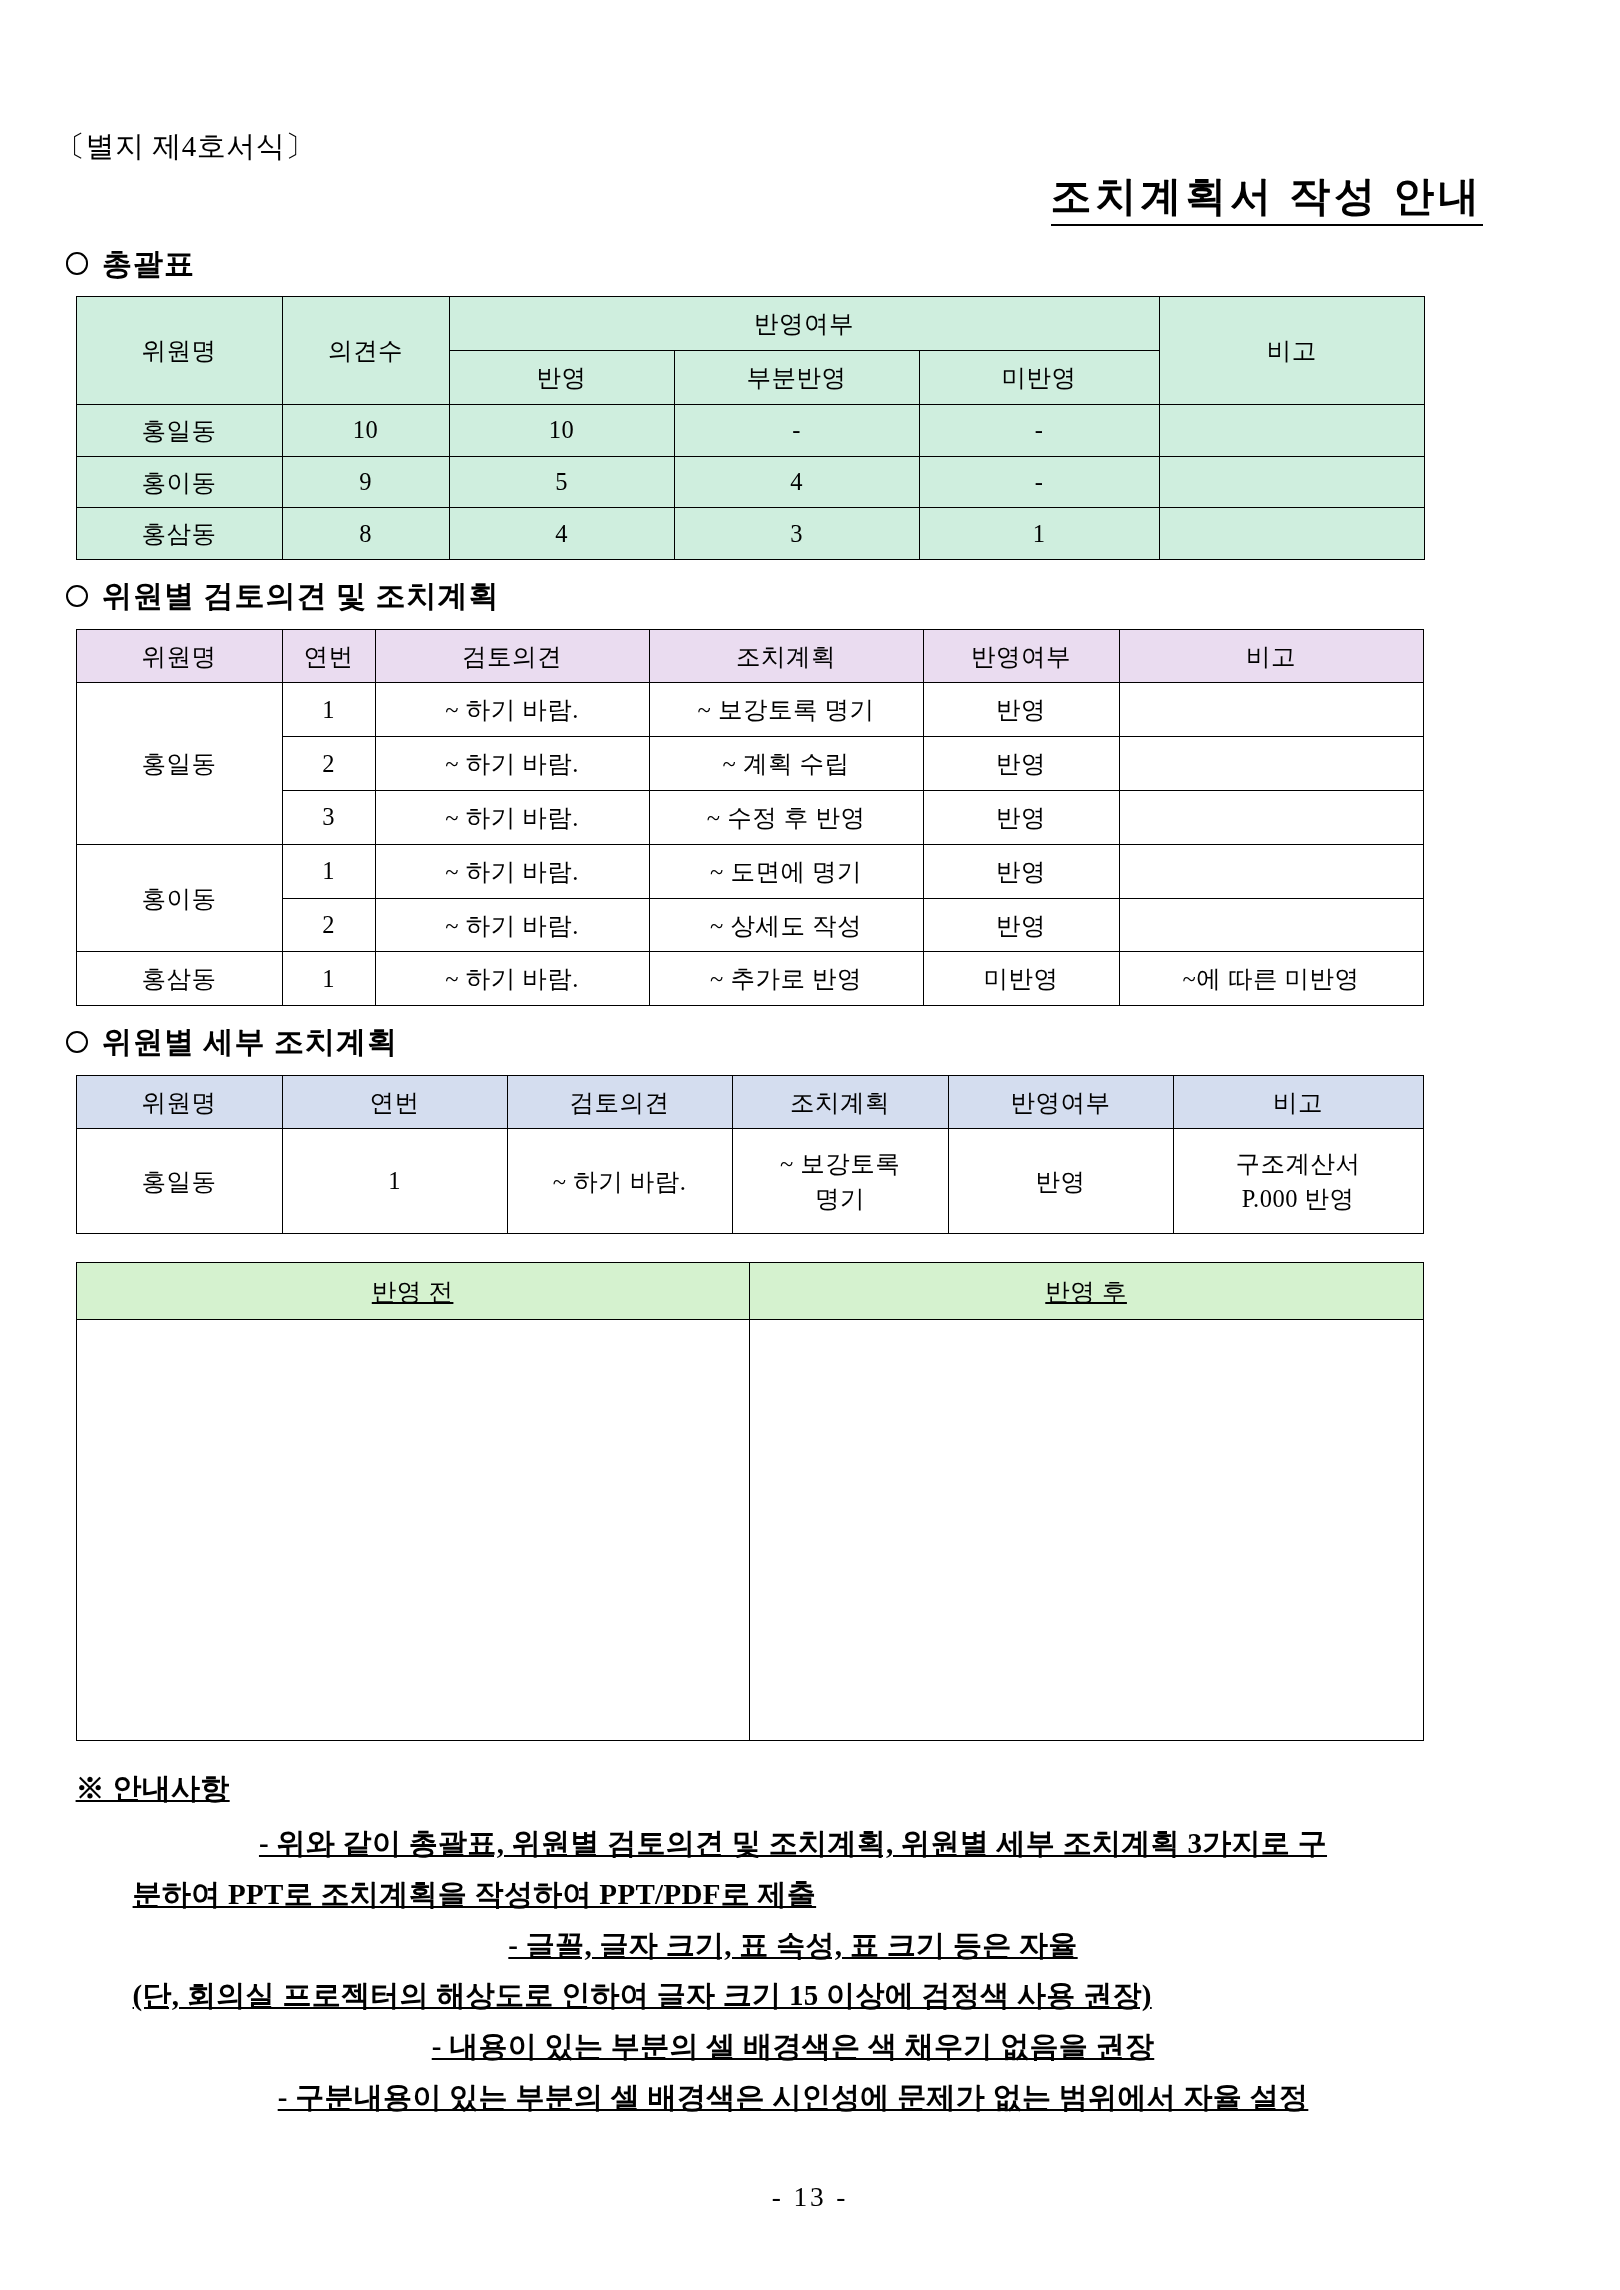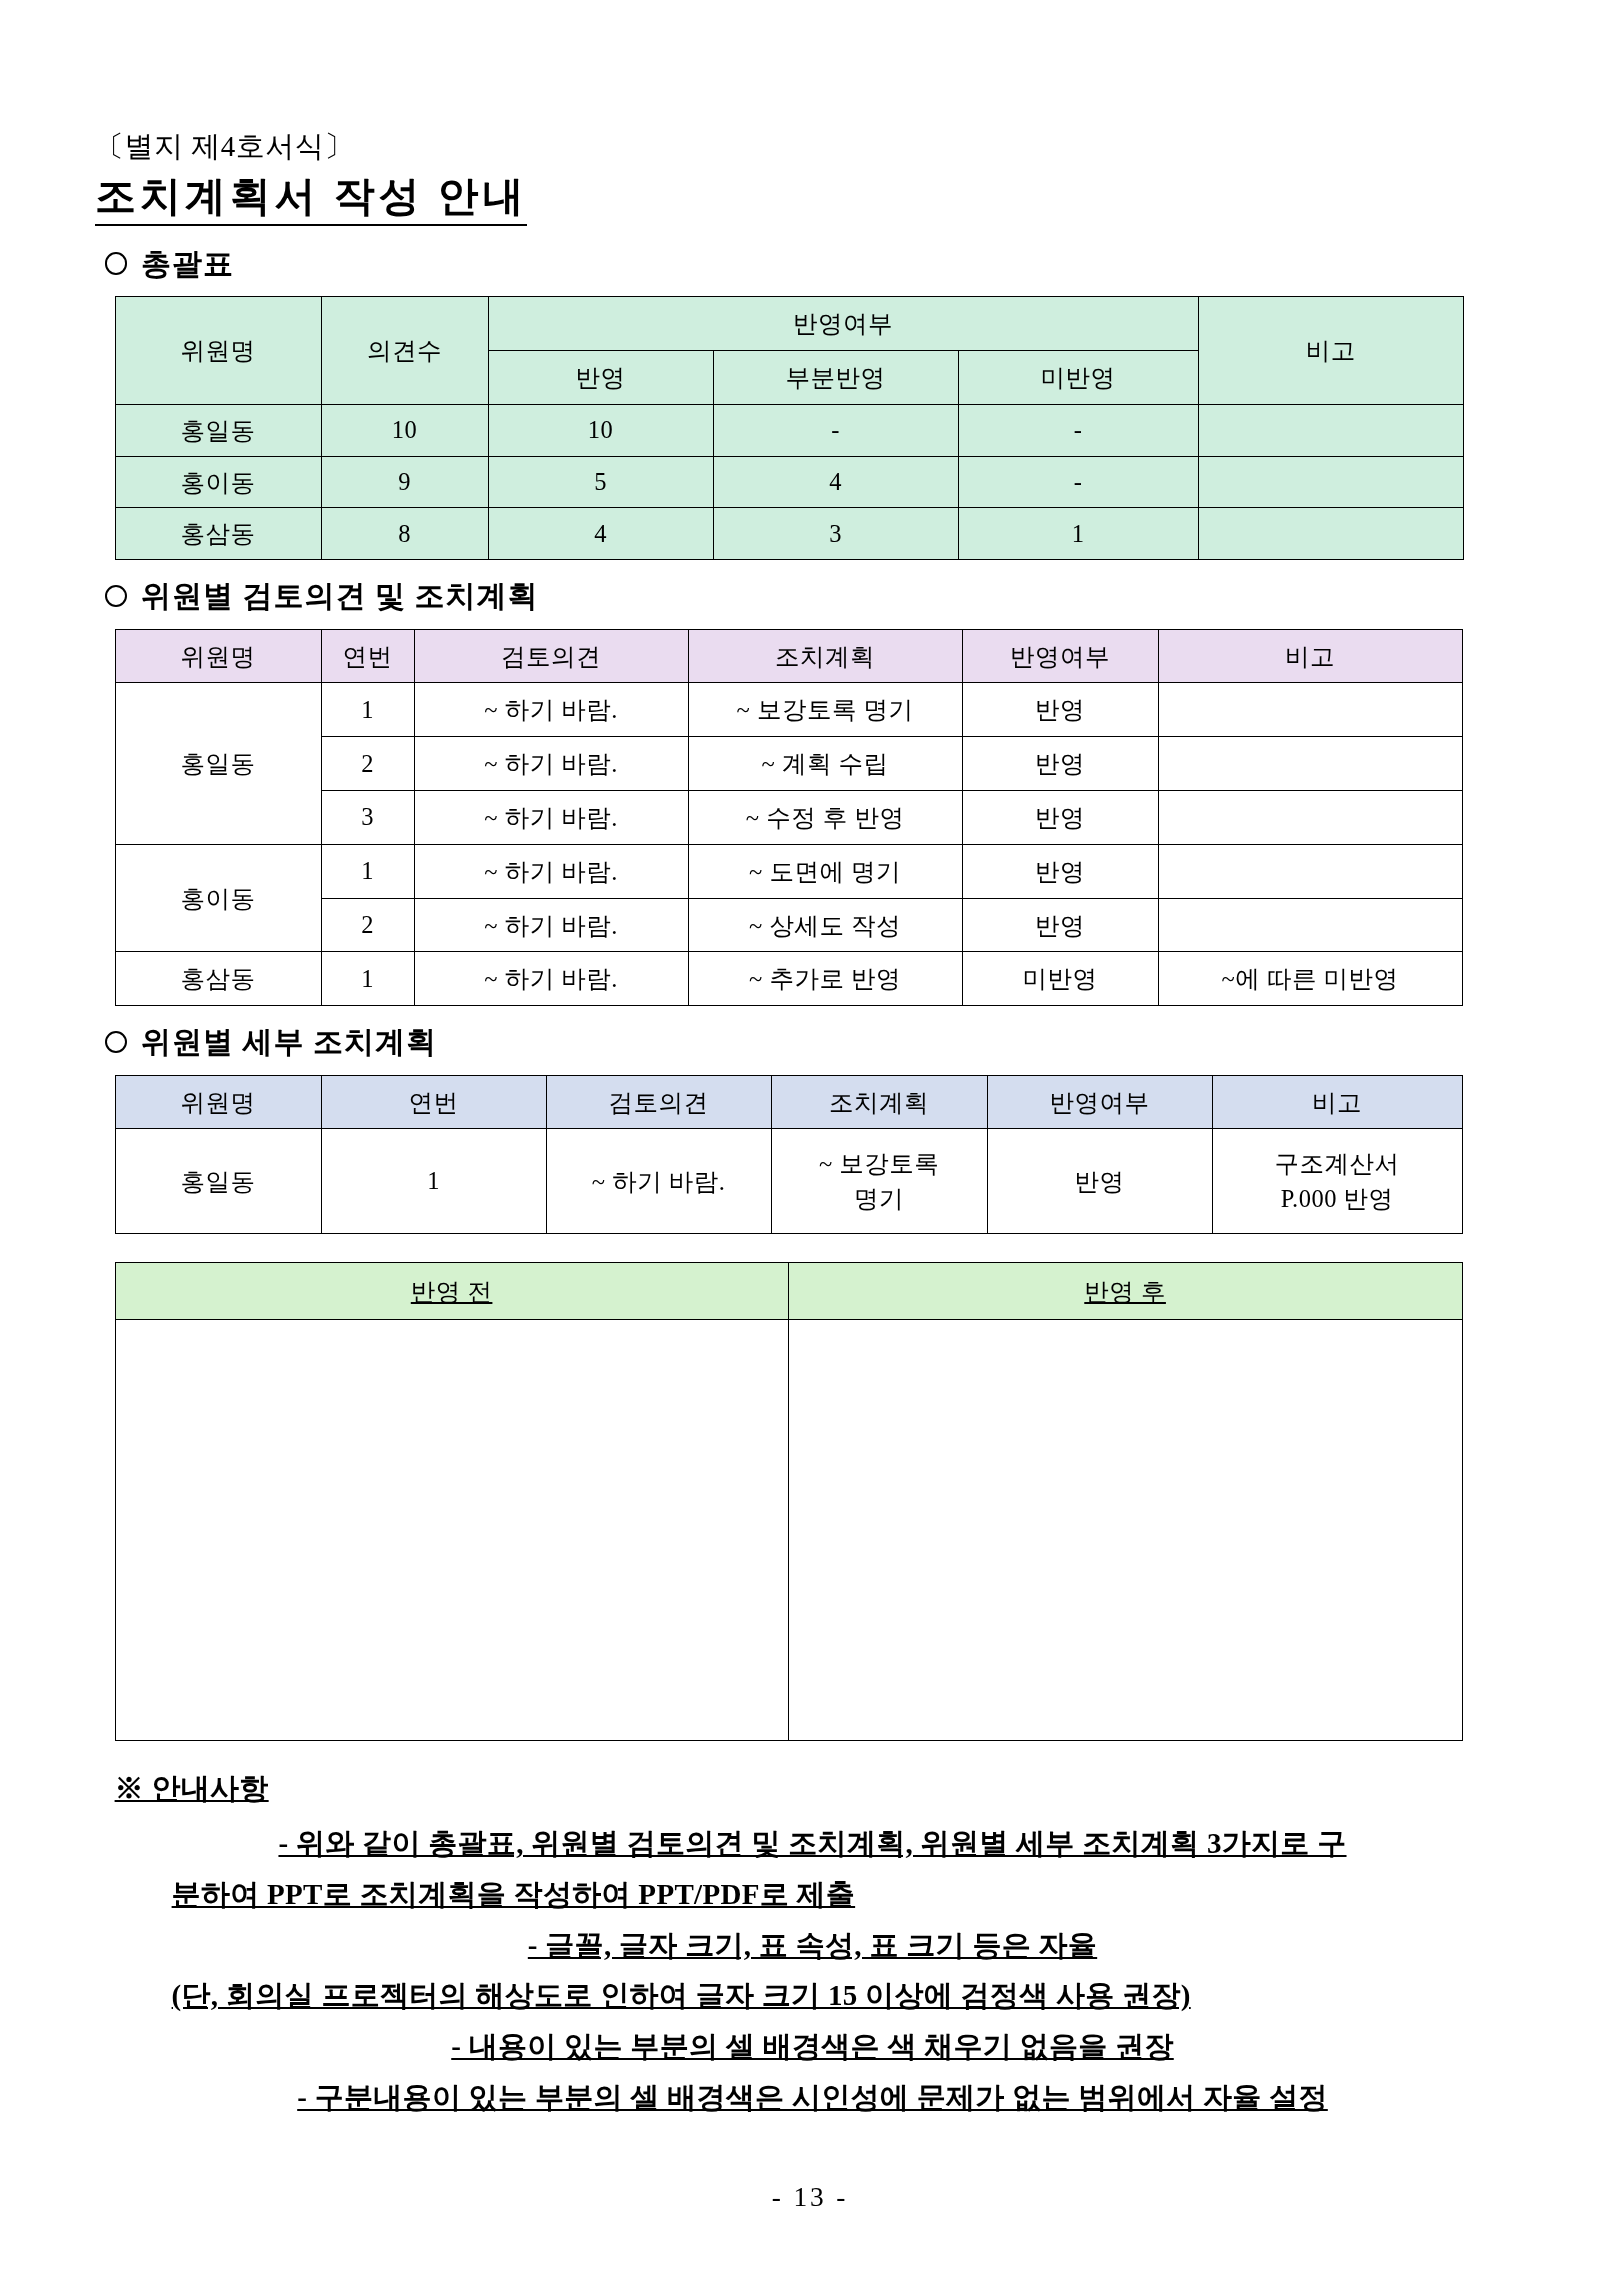--- a/index.html
+++ b/index.html
@@ -10,30 +10,30 @@
   body {
     font-family: "Liberation Serif", "DejaVu Serif", serif;
     color: #000000;
   }
   .page {
     position: relative;
     width: 1620px;
     height: 2291px;
     background: #ffffff;
     box-sizing: border-box;
-    padding: 127px 137px 0 95px;
+    padding: 127px 137px 0 56px;
   }
   .form-no {
     font-size: 29px;
     letter-spacing: 0.5px;
     margin: 0 0 5.9px 0;
     font-weight: 500;
   }
   .doc-title-wrap {
-    text-align: left;
+    text-align: right;
     margin: 5.9px 0 17.6px 0;
   }
   .doc-title {
     display: inline-block;
     font-size: 41px;
     font-weight: bold;
     letter-spacing: 3.9px;
     border-bottom: 2.9px double #000;
     padding-bottom: 3.9px;
     line-height: 1.15;

